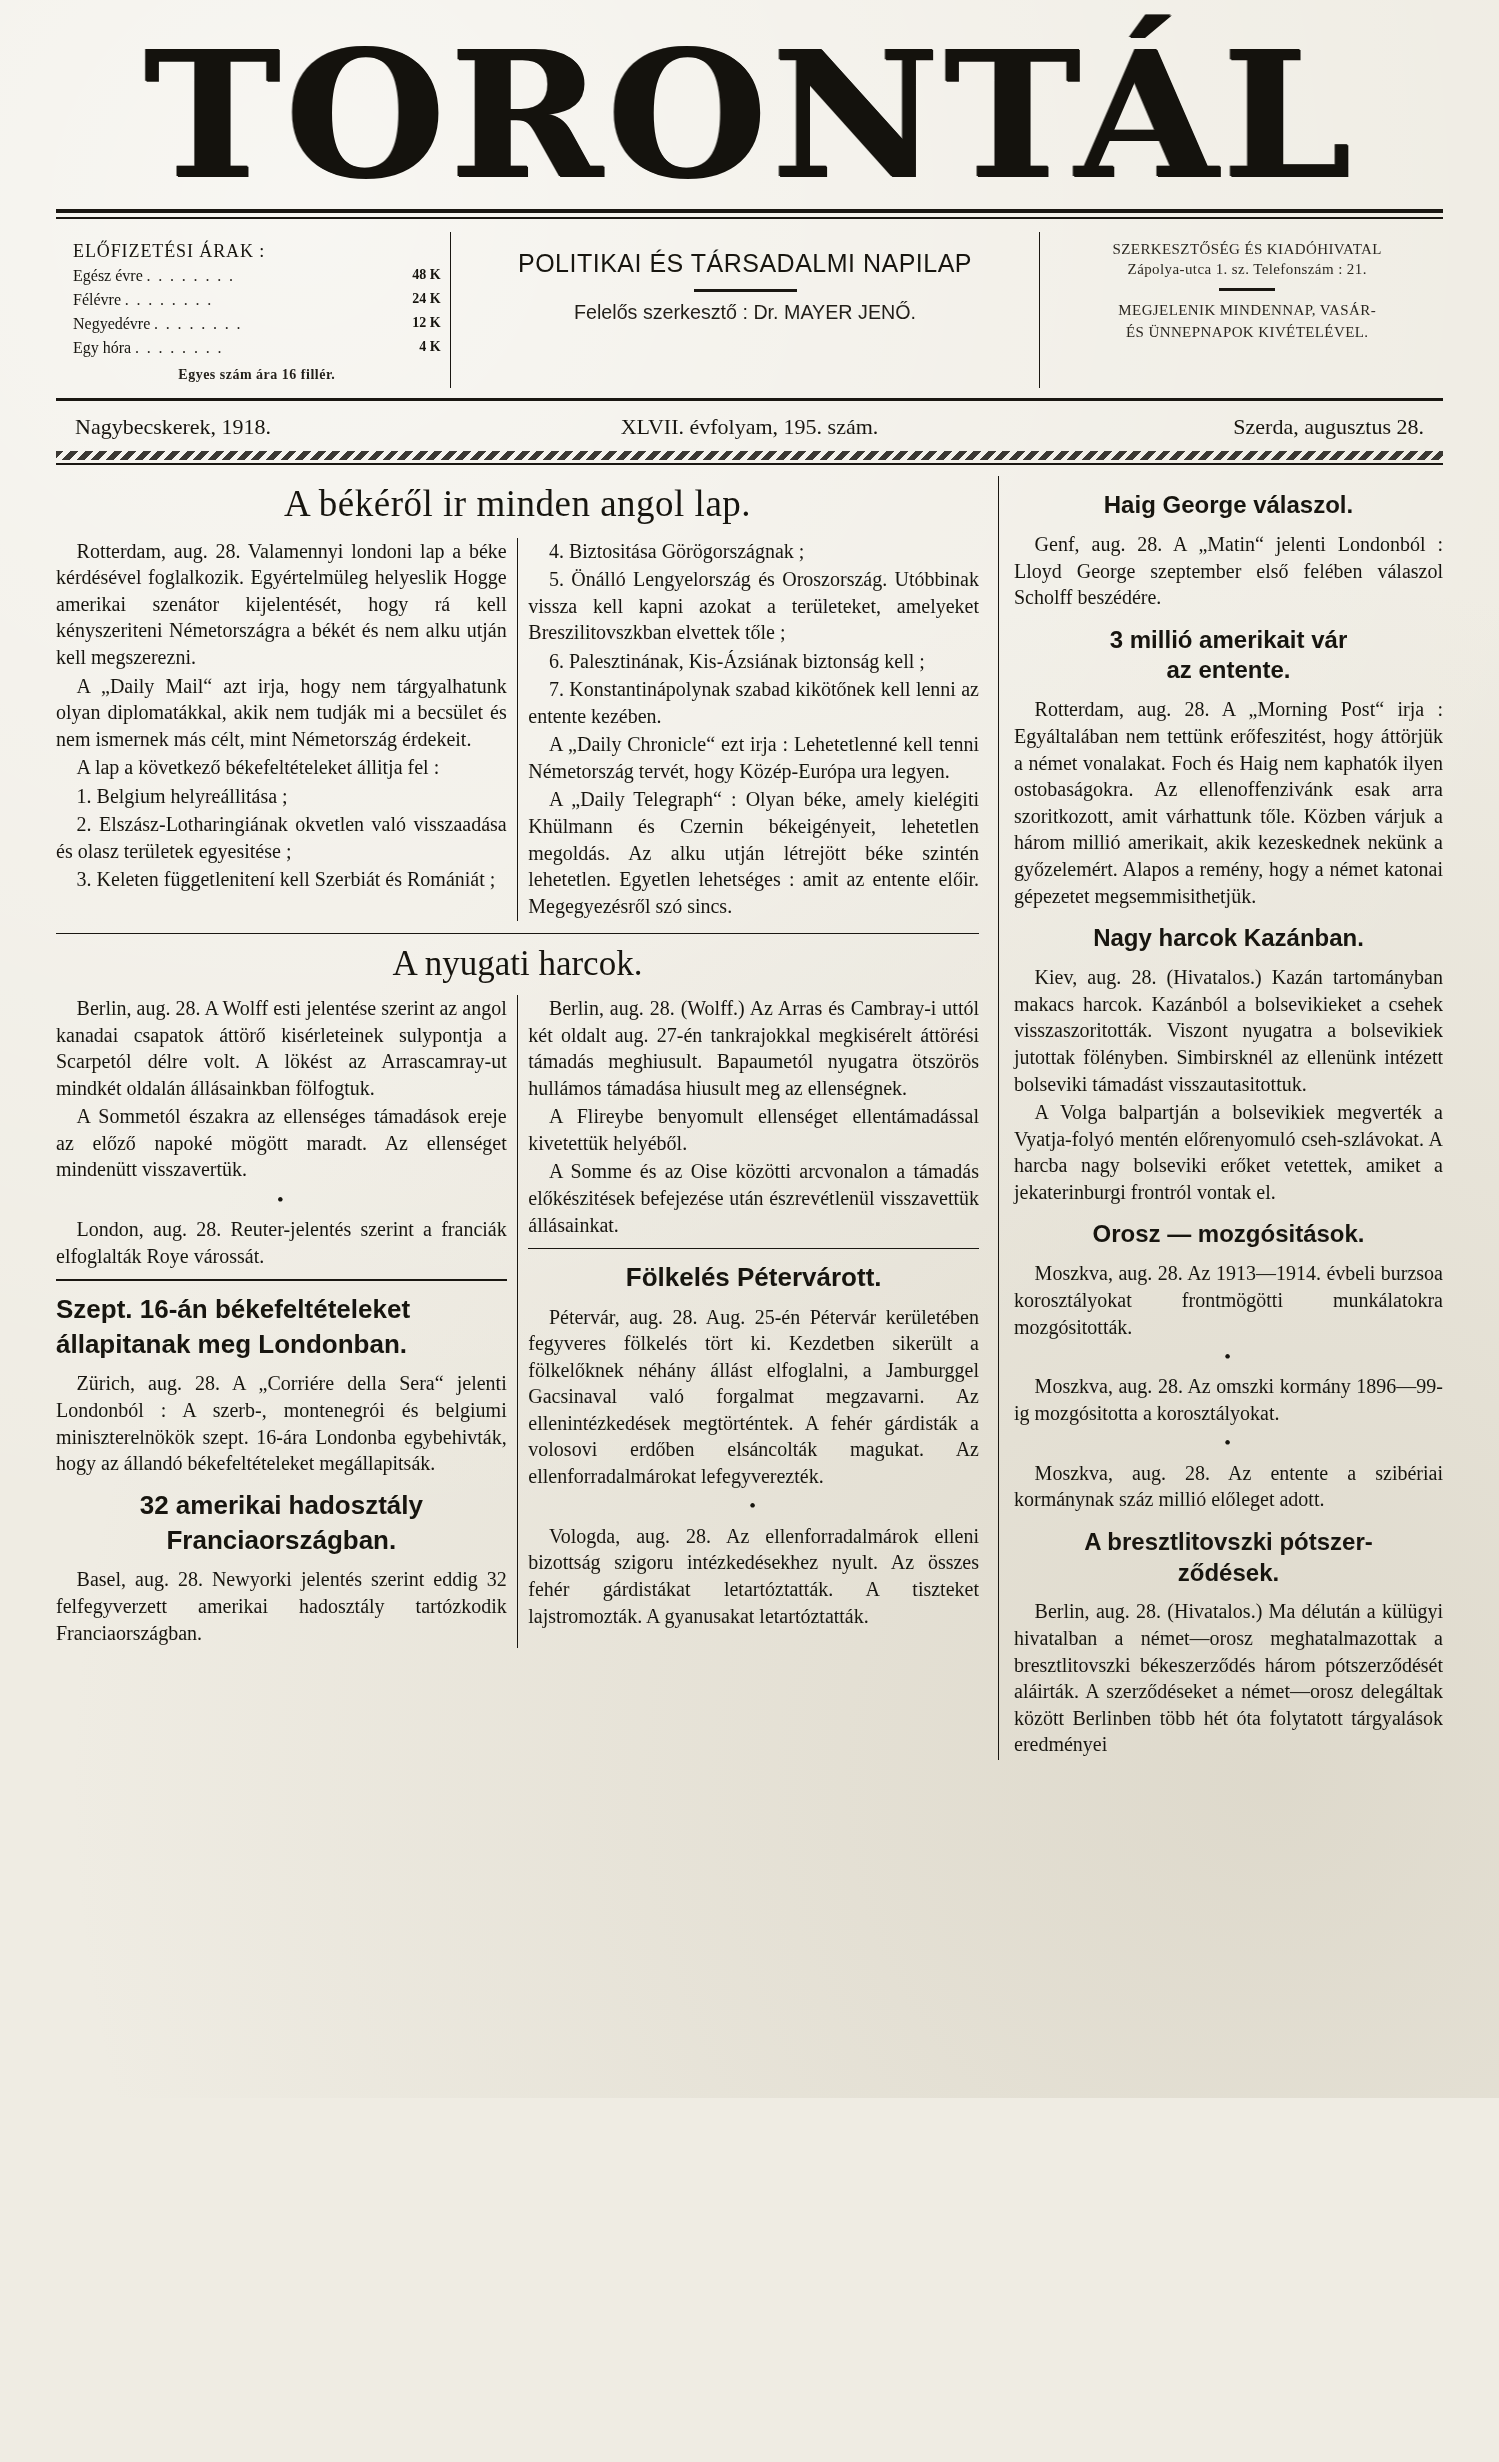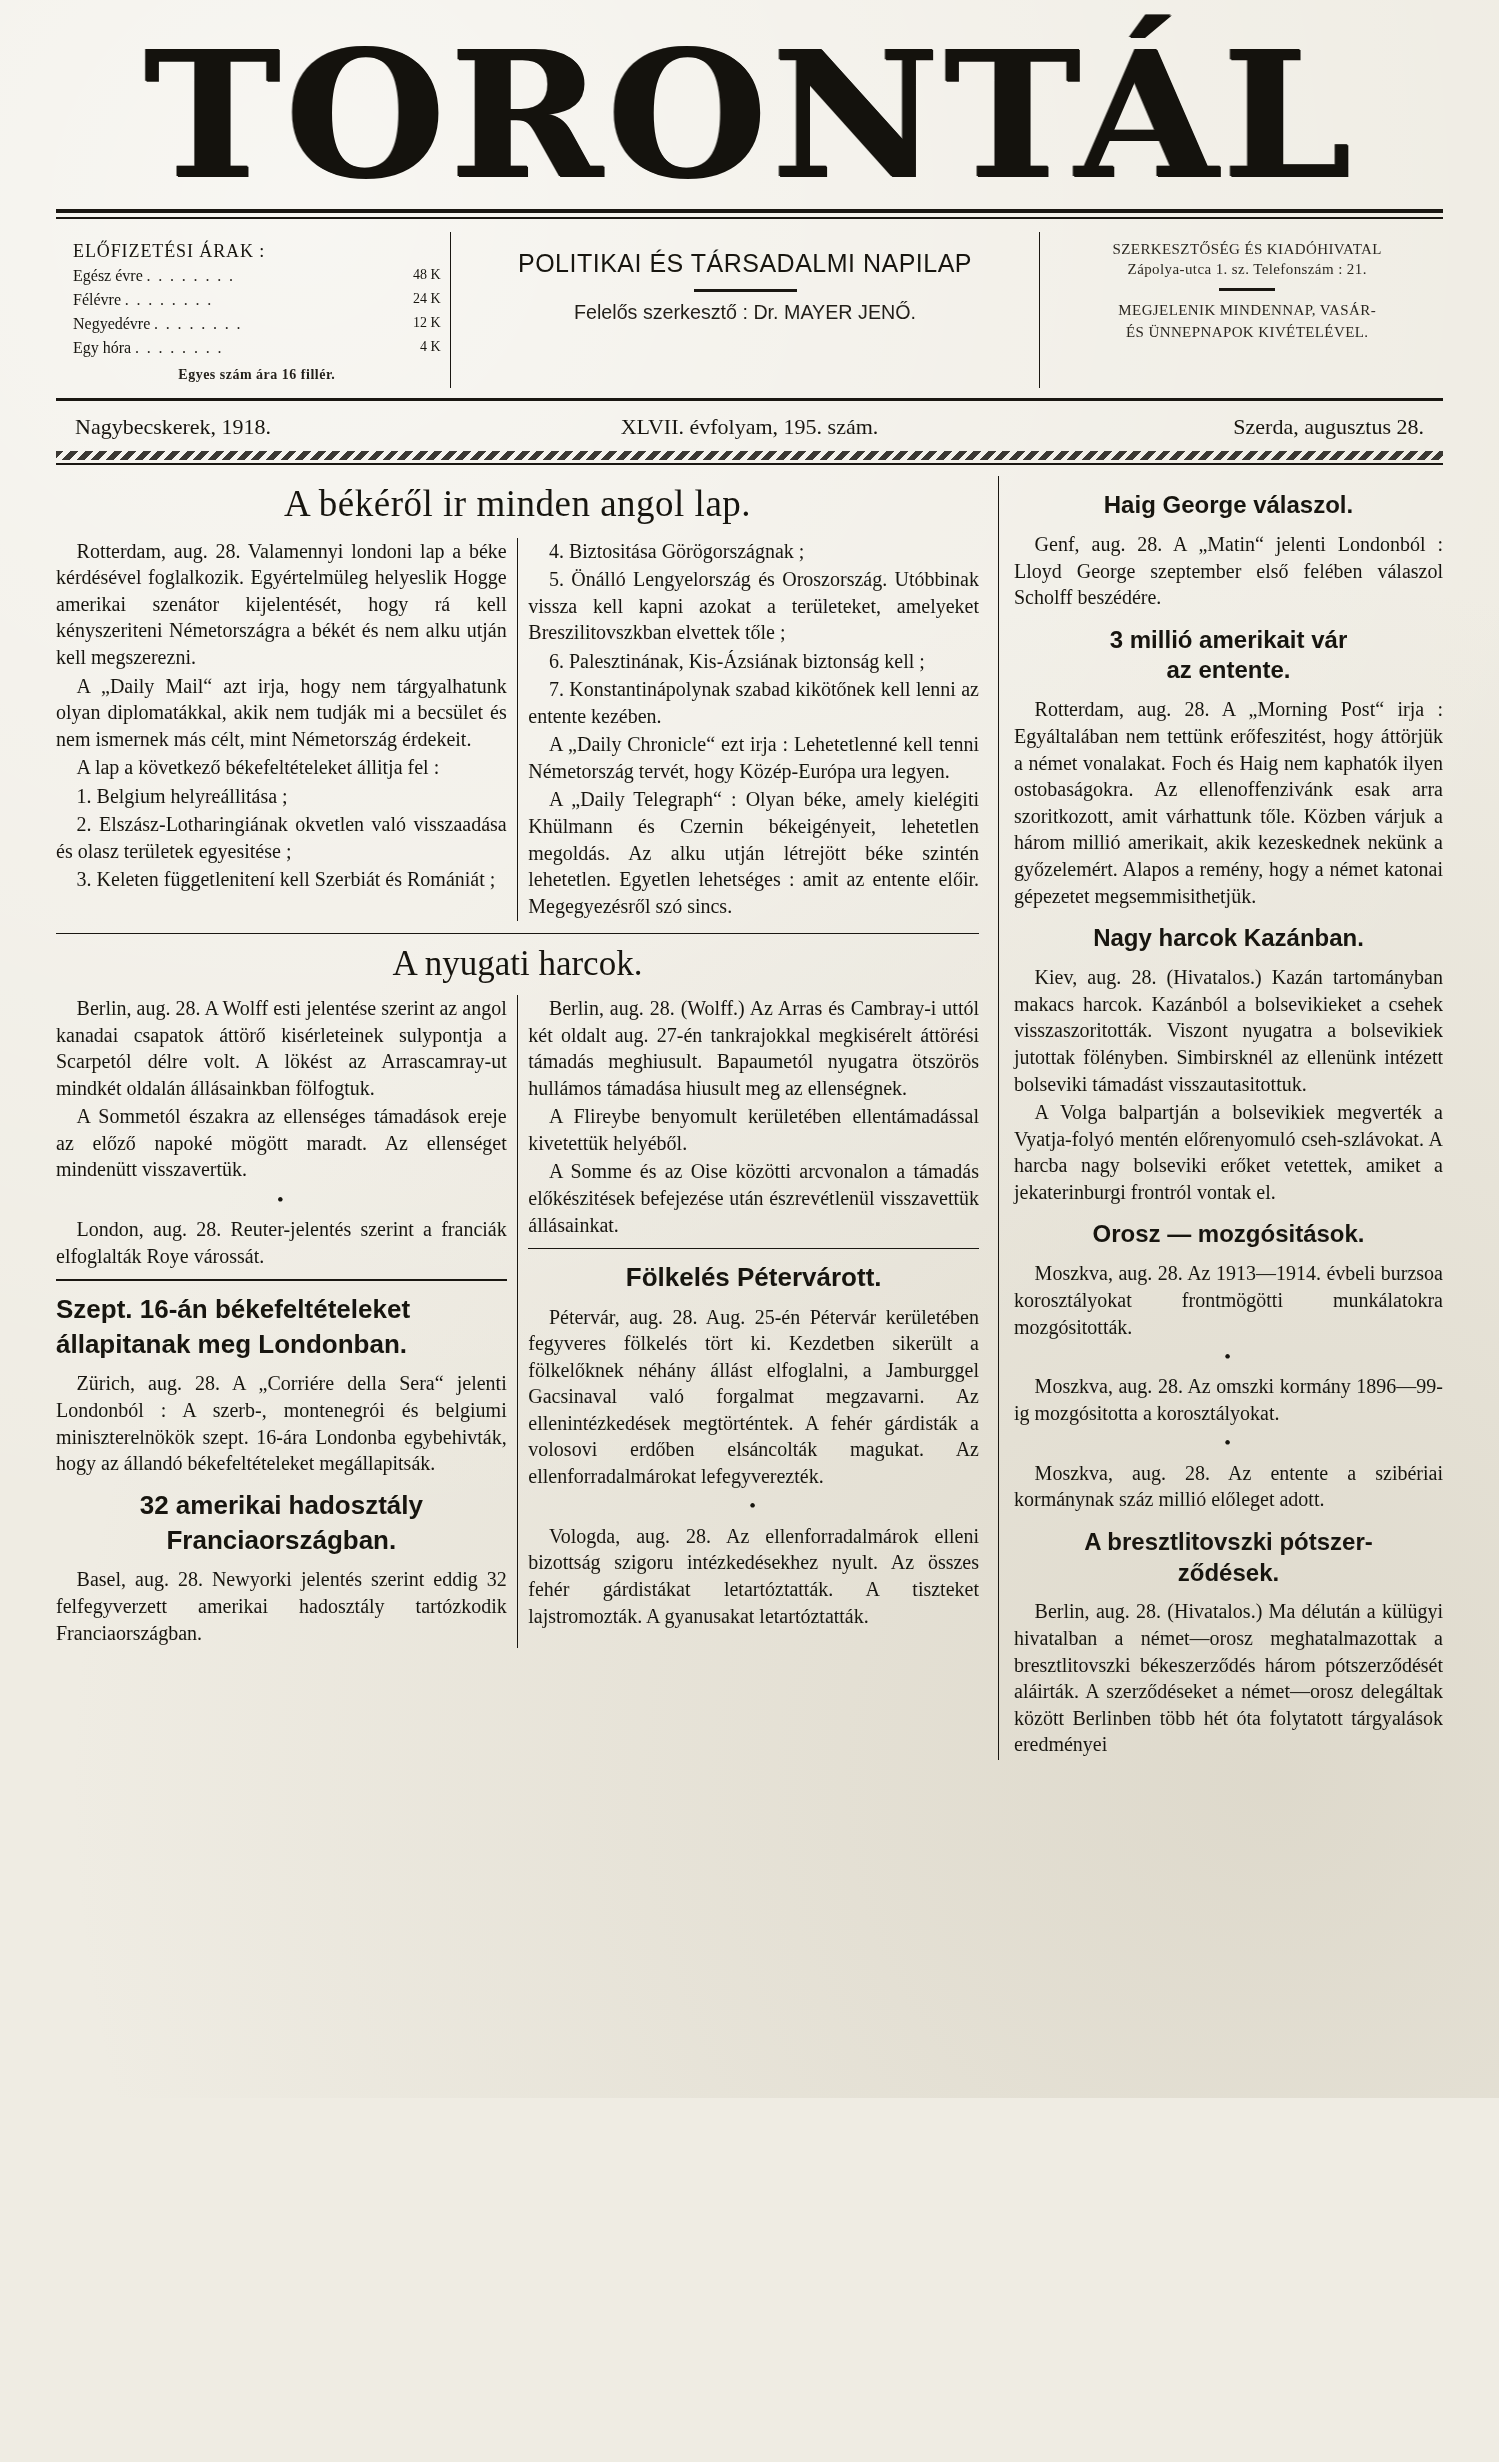--- a/index.html
+++ b/index.html
@@ -56,21 +56,21 @@
     font-size:16px;
   }
   .hi-col { box-sizing:border-box; }
   .hi-left { width:394px; padding:9.4px 9.4px 5.6px 17px; }
   .hi-mid { flex:1; padding:17px 11.2px 5.6px 11.2px; text-align:center; border-left:1.9px solid #1a1712; border-right:1.9px solid #1a1712;}
   .hi-right { width:403px; padding:9.4px 5.6px 5.6px 17px; text-align:center; }
 
   .hi-left .t-head { font-size:18px; letter-spacing:0.9px; margin-bottom:2px; font-family:"Liberation Serif",serif; }
   .price-row { display:flex; justify-content:space-between; font-size:16px; line-height:1.5; }
   .price-row .dots { flex:1; margin:0 3.7px; overflow:hidden; letter-spacing:1.9px; color:#2a2620; }
-  .price-row .amt { font-weight:normal; font-size:14px; white-space:nowrap; }
+  .price-row .amt { font-weight:bold; font-size:14px; white-space:nowrap; }
   .hi-left .single { text-align:center; font-size:14px; font-weight:bold; margin-top:6.6px; letter-spacing:0.5px; }
 
   .hi-mid .m1 {
     font-family:"Liberation Sans", sans-serif;
     font-size:25px; letter-spacing:0.5px; font-weight:normal;
   }
   .hi-mid .m-sep { width:103px; height:2.8px; background:#1a1712; margin:11.2px auto 9.4px auto; }
   .hi-mid .m2 { font-family:"Liberation Sans", sans-serif; font-size:19.7px; }
 
   .hi-right .r1 { font-size:15px; letter-spacing:0.4px; }
@@ -249,21 +249,21 @@
             <div class="hr-line-sm"></div>
             <h3 class="sub-hd">Szept. 16-án békefeltételeket</h3>
             <h3 class="sub-hd" style="margin-top:-5.6px">állapitanak meg Londonban.</h3>
             <p class="par">Zürich, aug. 28. A „Corriére della Sera“ jelenti Londonból : A szerb-, montenegrói és belgiumi miniszterelnökök szept. 16-ára Londonba egybehivták, hogy az állandó békefeltételeket megállapitsák.</p>
             <h3 class="sub-hd ctr">32 amerikai hadosztály</h3>
             <h3 class="sub-hd ctr" style="margin-top:-5.6px">Franciaországban.</h3>
             <p class="par">Basel, aug. 28. Newyorki jelentés szerint eddig 32 felfegyverzett amerikai hadosztály tartózkodik Franciaországban.</p>
           </div>
           <div class="sub-col">
             <p class="par">Berlin, aug. 28. (Wolff.) Az Arras és Cambray-i uttól két oldalt aug. 27-én tankrajokkal megkisérelt áttörési támadás meghiusult. Bapaumetól nyugatra ötszörös hullámos támadása hiusult meg az ellenségnek.</p>
-            <p class="par">A Flireybe benyomult kerületében ellentámadással kivetettük helyéből.</p>
+            <p class="par">A Flireybe benyomult ellenséget ellentámadással kivetettük helyéből.</p>
             <p class="par">A Somme és az Oise közötti arcvonalon a támadás előkészitések befejezése után észrevétlenül visszavettük állásainkat.</p>
             <div class="hr-line-sm"></div>
             <h3 class="sub-hd ctr">Fölkelés Pétervárott.</h3>
             <p class="par">Pétervár, aug. 28. Aug. 25-én Pétervár kerületében fegyveres fölkelés tört ki. Kezdetben sikerült a fölkelőknek néhány állást elfoglalni, a Jamburggel Gacsinaval való forgalmat megzavarni. Az ellenintézkedések megtörténtek. A fehér gárdisták a volosovi erdőben elsáncolták magukat. Az ellenforradalmárokat lefegyverezték.</p>
             <div class="dotsep">•</div>
             <p class="par">Vologda, aug. 28. Az ellenforradalmárok elleni bizottság szigoru intézkedésekhez nyult. Az összes fehér gárdistákat letartóztatták. A tiszteket lajstromozták. A gyanusakat letartóztatták.</p>
           </div>
         </div>
       </div>
 

